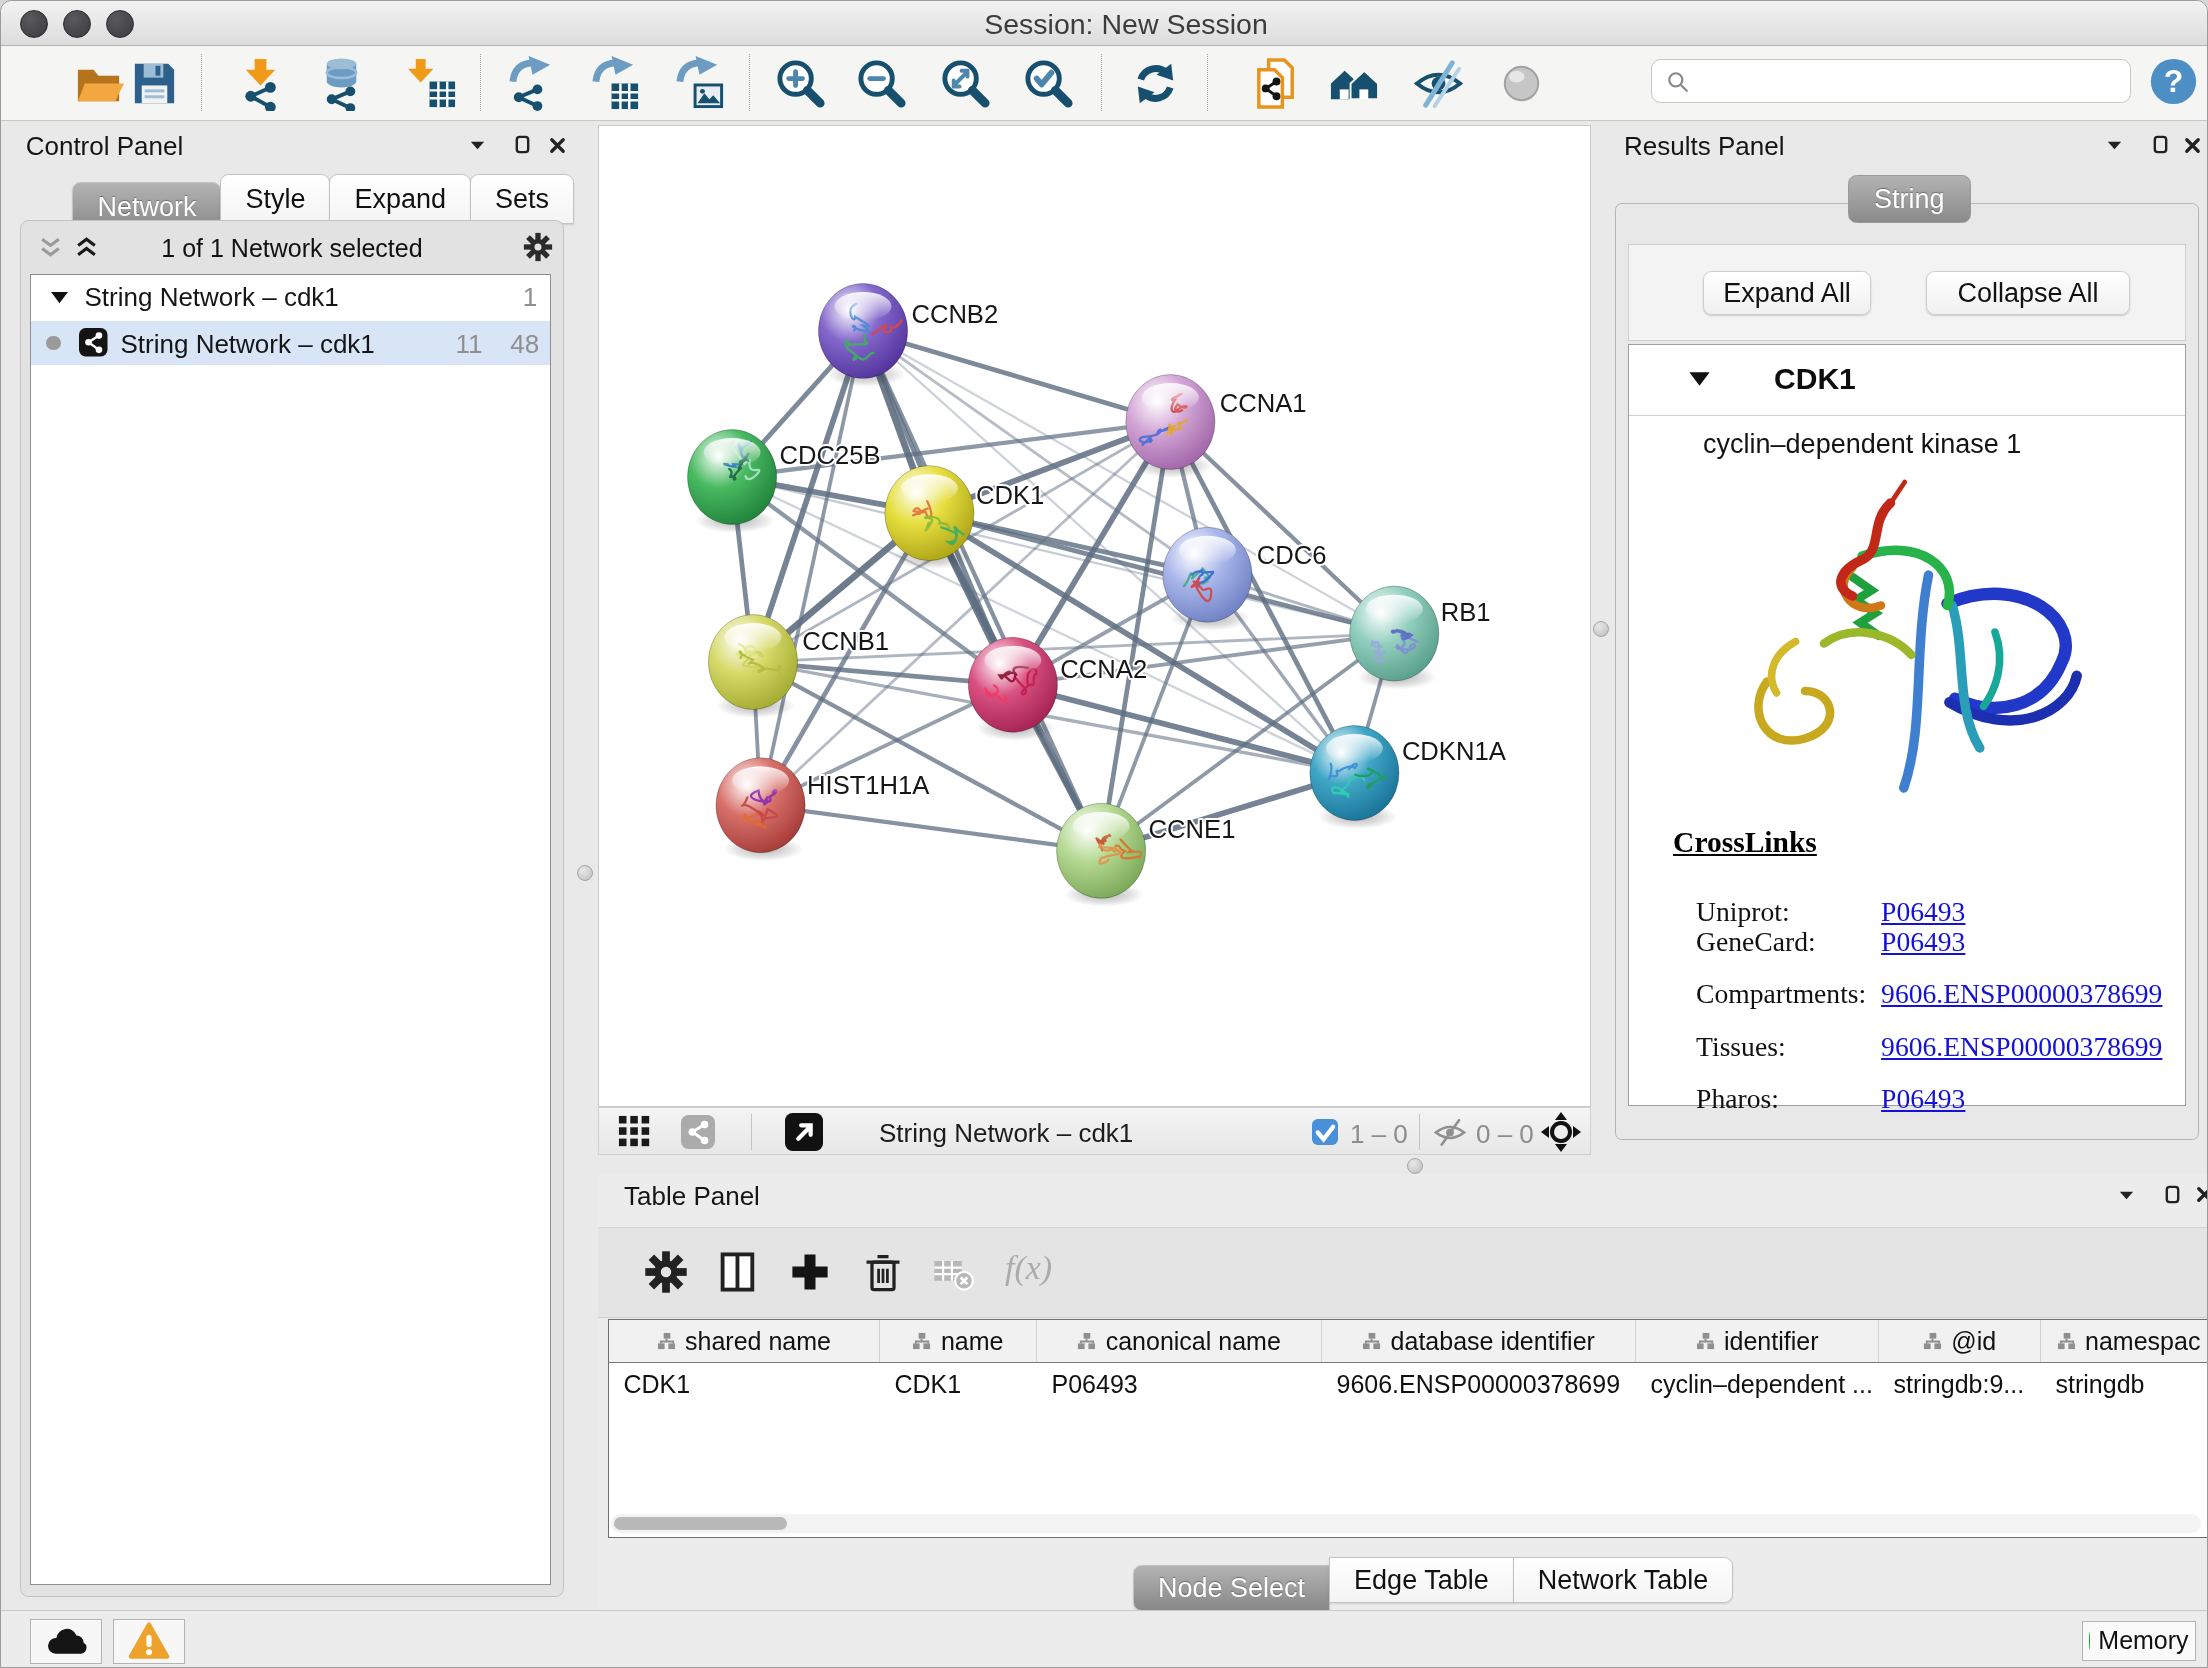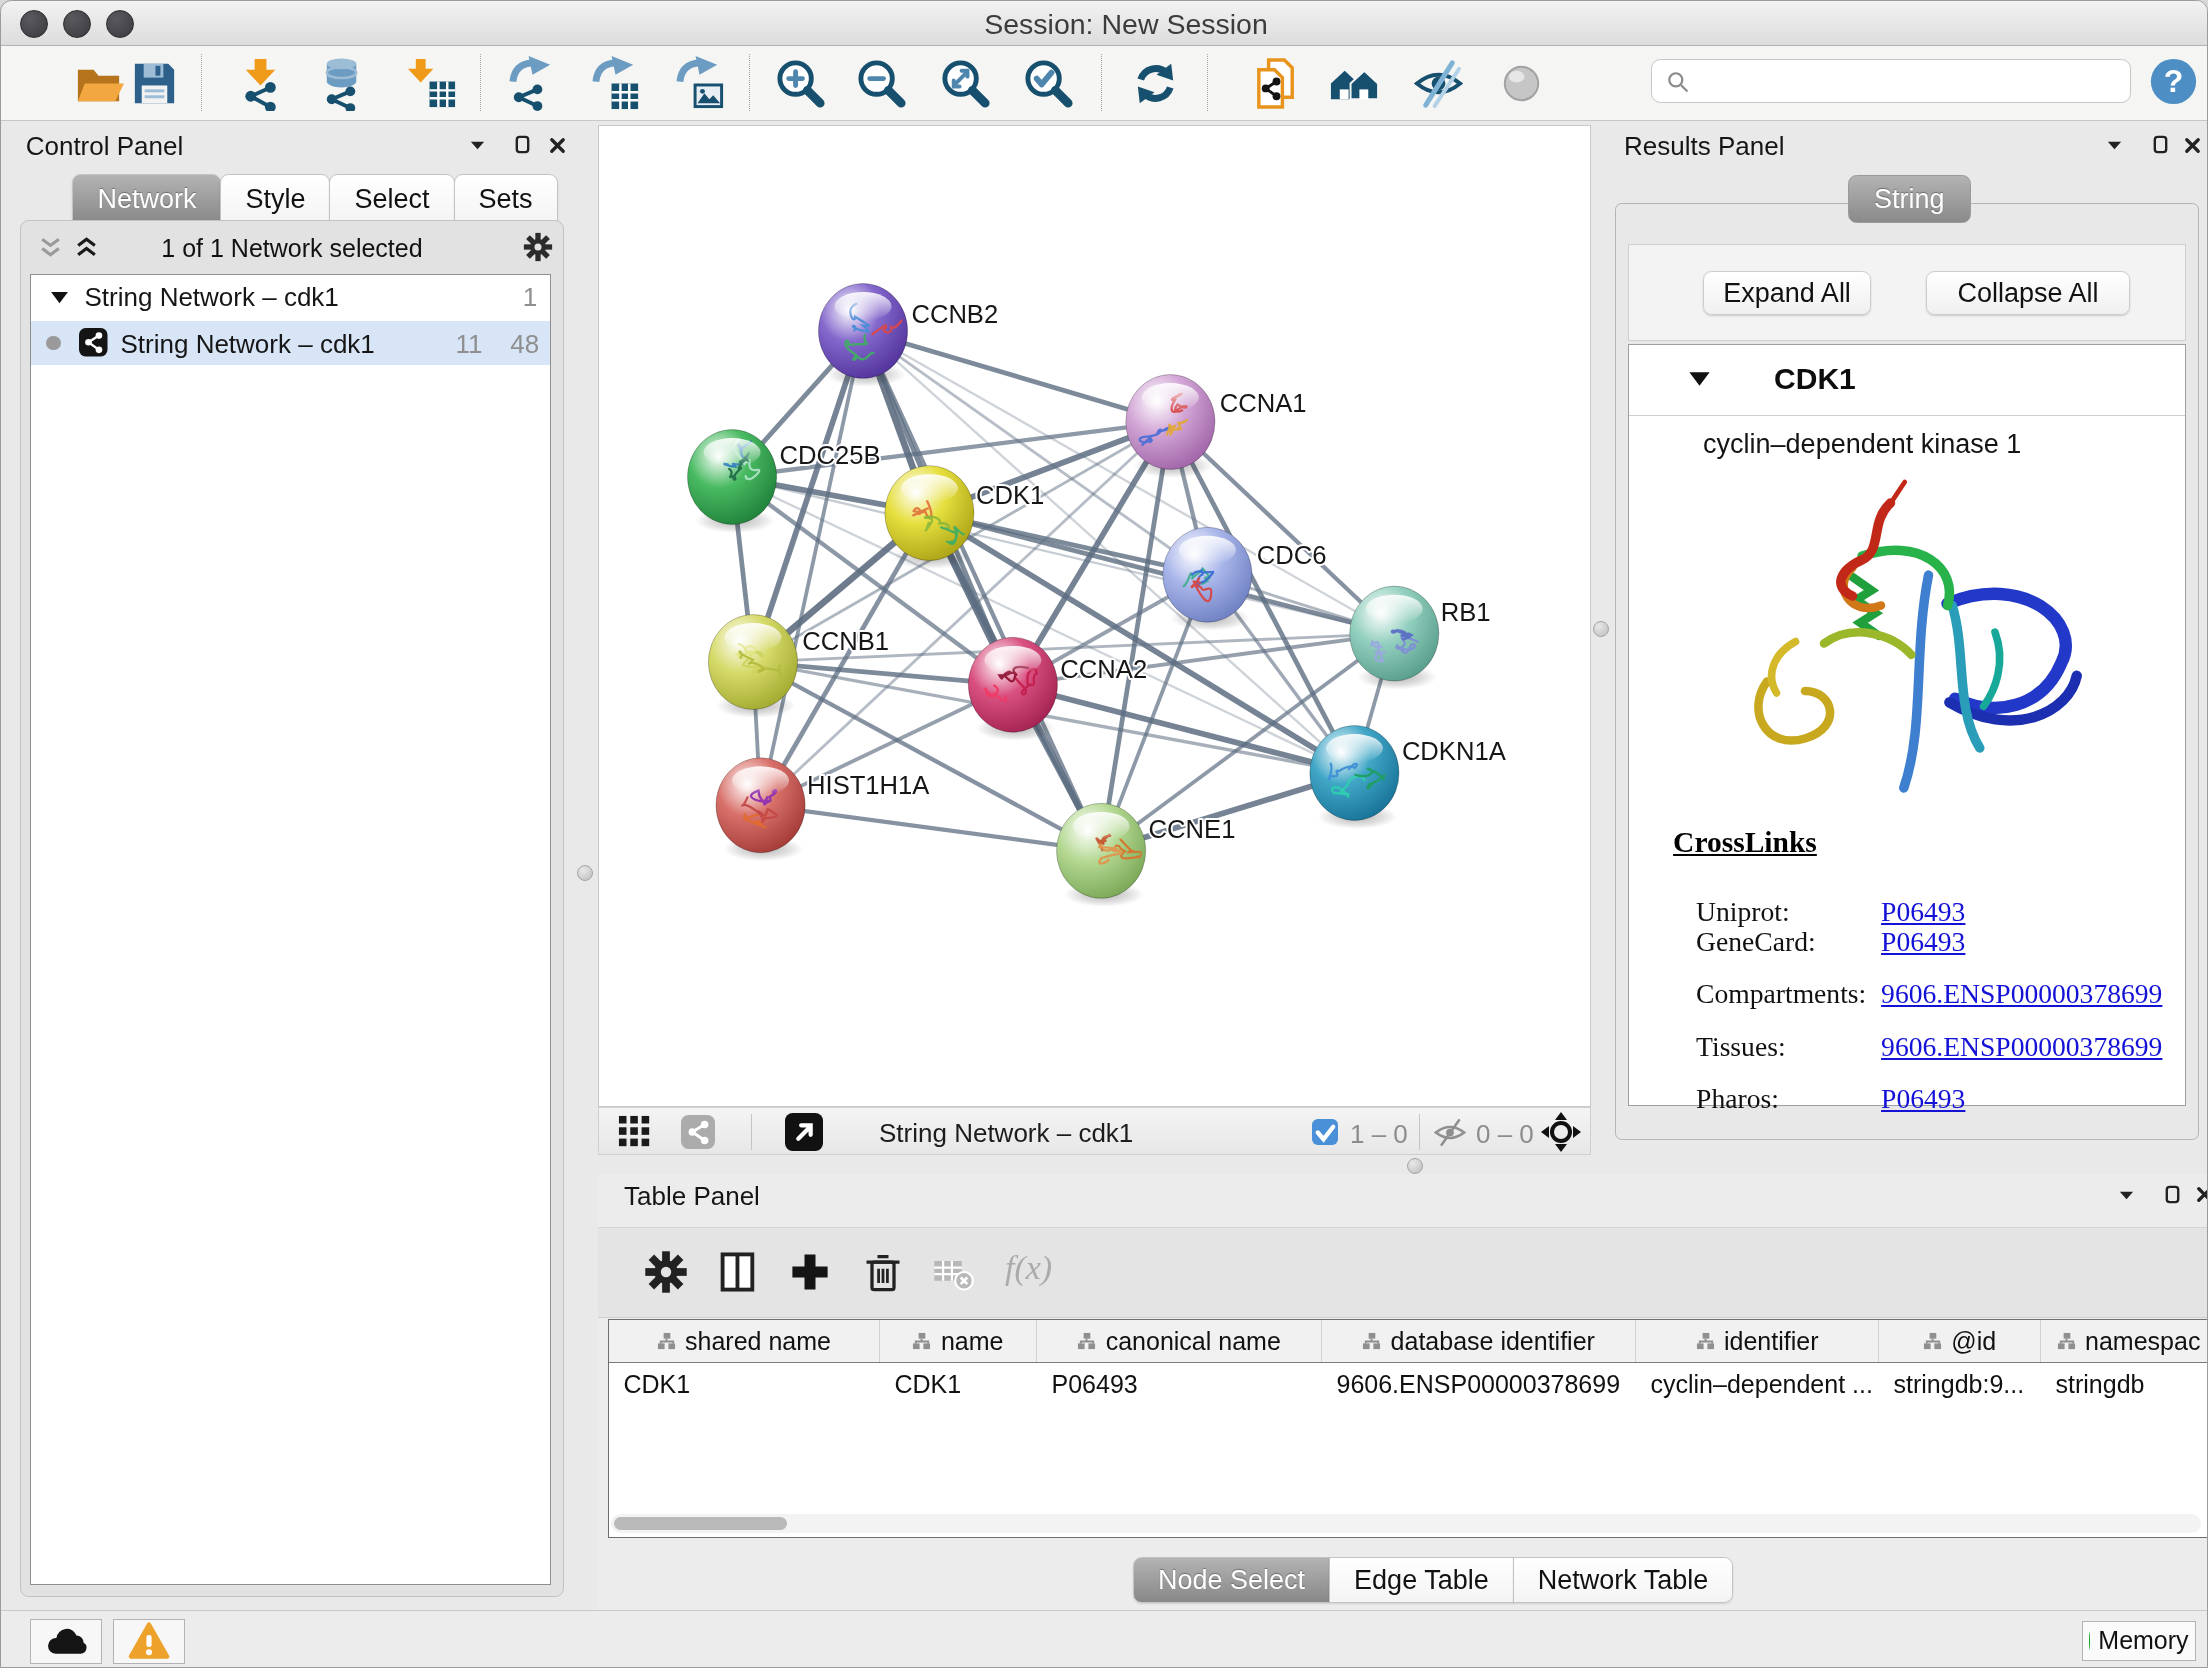--- a/index.html
+++ b/index.html
@@ -16,21 +16,21 @@
   .tsep{top:7.6px;height:57px;width:0;border-left:1.9px dotted #a2a2a2;}
   #search-box{left:1650px;top:13.3px;width:480px;height:44px;background:#fff;border:1.9px solid #c6c6c6;border-radius:9.5px;box-sizing:border-box;}
   #search-box svg{position:absolute;left:9.5px;top:5.7px;}
   #search-input{position:absolute;left:46px;top:2.9px;width:418px;height:32px;border:none;outline:none;font-size:25px;background:transparent;}
   #help-btn{left:2148px;top:11.4px;width:49px;height:49px;border:none;background:none;padding:0;}
   
   .panel-title{font-size:26px;color:#151515;}
   .pctl{width:21px;height:19px;}
   .tabrow{display:flex;}
   .tab{font-size:27px;color:#111;display:flex;align-items:center;justify-content:center;padding:0 24px;height:48px;background:linear-gradient(#ffffff,#f4f4f4);border:1px solid #c3c3c3;border-radius:8.6px 8.6px 0 0;margin-right:-1px;box-shadow:0 1px 1.9px rgba(0,0,0,.12);}
-  .tab.selected{background:linear-gradient(#b3b3b3,#888888);color:#fff;text-shadow:0 -1px 1px rgba(0,0,0,.35);}
+  .tab.selected{background:linear-gradient(#b3b3b3,#888888);color:#fff;text-shadow:0 -1px 1px rgba(0,0,0,.35);margin-top:8px;}
   
   #control-panel{left:11.4px;top:124px;width:559px;height:1474px;}
   #ctrl-box{left:7.6px;top:95px;width:542px;height:1375px;background:#e2e2e2;border:1px solid #c2c2c2;border-radius:8.6px;}
   #ctrl-status{left:0;top:0;width:100%;height:51px;font-size:25px;color:#111;}
   #ctrl-list{left:9.5px;top:53px;width:521px;height:1311px;background:#fff;border:1px solid #8f8f8f;box-sizing:border-box;}
   .tree-row{position:relative;height:40px;font-size:26px;color:#161616;}
   .tree-row.sel{background:#d7e5f7;height:44px;}
   .tnum{position:absolute;color:#8f8f8f;}
   
   #net-canvas{left:597px;top:124px;width:993px;height:982px;background:#fff;border:1px solid #c9c9c9;box-sizing:border-box;}
@@ -262,21 +262,21 @@
       </svg>
     <svg class="abs pctl" style="left:500px;top:9.5px" viewBox="0 0 20 20">
         <rect x="4" y="2" width="12" height="16" rx="3" fill="none" stroke="#222" stroke-width="2.5"></rect>
       </svg>
     <svg class="abs pctl" style="left:535px;top:10.5px" viewBox="0 0 20 20">
         <path d="M4 4L16 16M16 4L4 16" stroke="#222" stroke-width="3.5" stroke-linecap="round"></path>
       </svg>
     <div id="ctrl-tabs" class="abs tabrow" style="left:60px;top:49px">
         <div class="tab selected">Network</div>
         <div class="tab">Style</div>
-        <div class="tab">Select</div>
+        <div class="tab">Expand</div>
         <div class="tab">Sets</div>
       </div>
     <div id="ctrl-box" class="abs">
       <div id="ctrl-status" class="abs">
         <svg class="abs" style="left:17px;top:15px" width="25" height="25" viewBox="0 0 24 24">
             <path d="M4 3l8 6 8-6M4 12l8 6 8-6" stroke="#9a9a9a" stroke-width="3" fill="none"></path>
           </svg>
         <svg class="abs" style="left:53px;top:15px" width="25" height="25" viewBox="0 0 24 24">
             <path d="M4 9l8-6 8 6M4 18l8-6 8 6" stroke="#1a1a1a" stroke-width="3" fill="none"></path>
           </svg>

